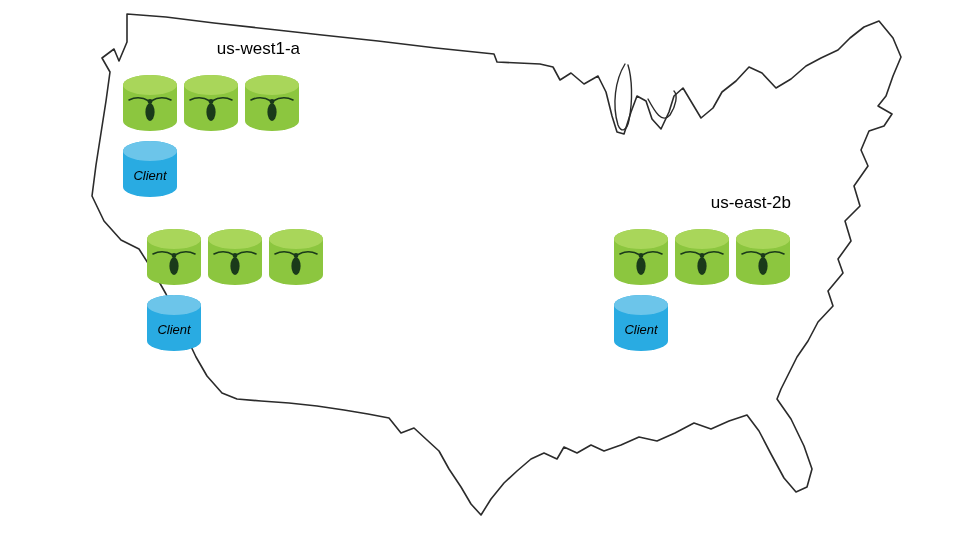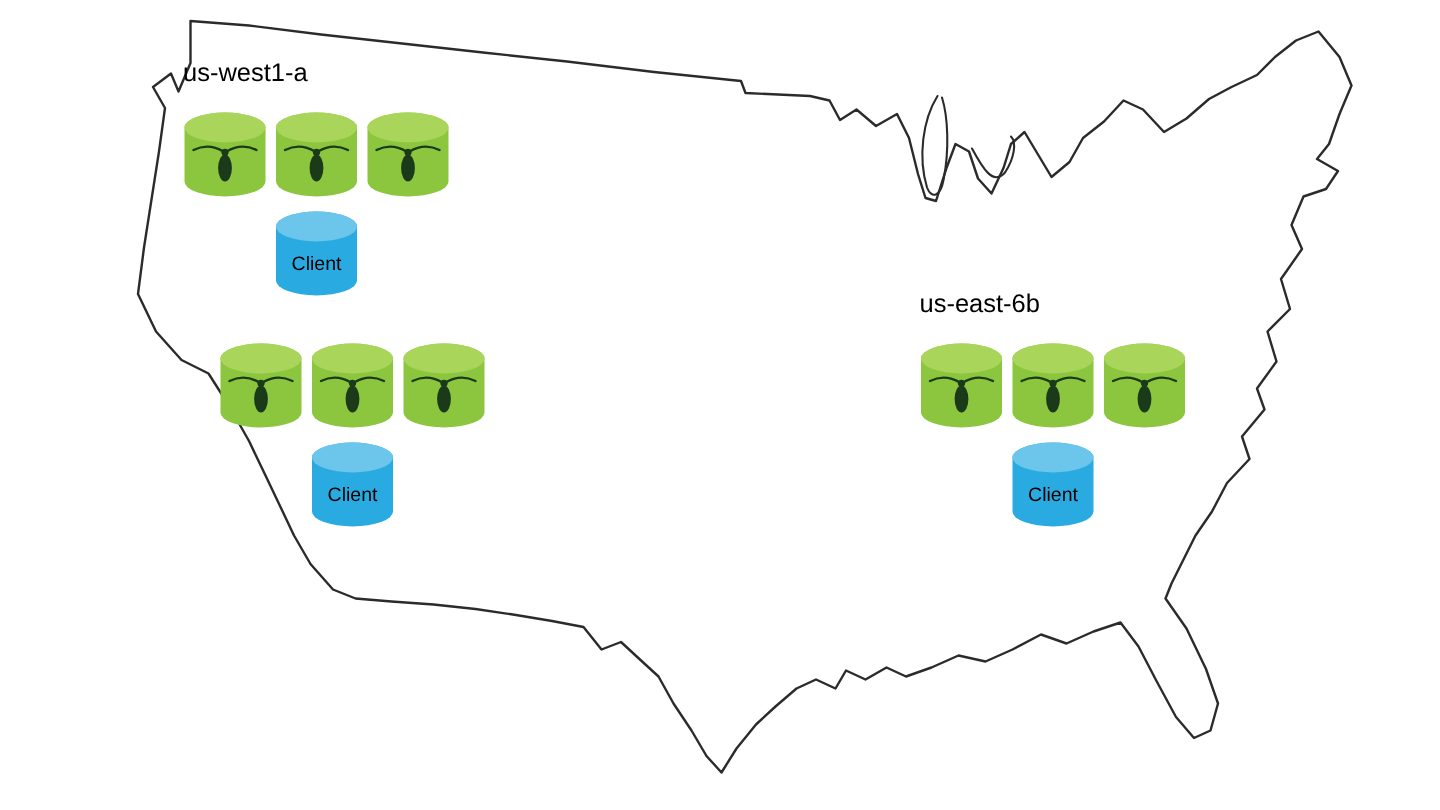--- a/index.html
+++ b/index.html
@@ -18,30 +18,30 @@
     stroke-linejoin:round;
   }
   .lake{
     fill:none;
     stroke:var(--map-stroke);
     stroke-width:1.4;
     stroke-linecap:round;
   }
   .cluster{position:absolute;width:178px;}
   .region-label{
-    text-align:left;
+    text-align:right;
     font-size:17px;
     line-height:22px;
     color:var(--label-color);
     margin-bottom:14px;
     white-space:nowrap;
   }
   .node-row{display:flex;gap:5px;justify-content:center;}
   .cyl{display:block;}
-  .client-wrap{display:flex;justify-content:center;margin-top:8px;}
+  .client-wrap{display:flex;margin-top:8px;font-style:italic;}
   .cyl-body{fill:var(--node-fill);}
   .cyl-top{fill:var(--node-top);}
   .client .cyl-body{fill:var(--client-fill);}
   .client .cyl-top{fill:var(--client-top);}
   .bug-stroke{stroke:var(--bug-color);stroke-width:1.6;fill:none;stroke-linecap:round;}
   .bug-fill{fill:var(--bug-color);}
   .client-text{
     font-family:"Liberation Sans", sans-serif;
     font-size:13px;
     fill:var(--label-color);
@@ -154,21 +154,21 @@
     <div class="client-wrap">
       <svg class="cyl client" width="56" height="58" viewBox="0 0 56 58">
         <path class="cyl-body" d="M1 11 v36 a27 10 0 0 0 54 0 v-36 a27 10 0 0 0 -54 0 z"></path>
         <ellipse class="cyl-top" cx="28" cy="11" rx="27" ry="10"></ellipse>
         <text class="client-text" x="28" y="40" text-anchor="middle">Client</text>
       </svg>
     </div>
   </div>
 
   <div class="cluster" style="left:613px;top:192px;">
-    <div class="region-label">us-east-6b</div>
+    <div class="region-label">us-east-2b</div>
     <div class="node-row">
       <svg class="cyl node" width="56" height="58" viewBox="0 0 56 58">
         <path class="cyl-body" d="M1 11 v36 a27 10 0 0 0 54 0 v-36 a27 10 0 0 0 -54 0 z"></path>
         <ellipse class="cyl-top" cx="28" cy="11" rx="27" ry="10"></ellipse>
         <g>
           <path class="bug-stroke" d="M7 26 Q17 21 27 27 M49 26 Q39 21 29 27"></path>
           <circle class="bug-fill" cx="28" cy="27.5" r="2.4"></circle>
           <ellipse class="bug-fill" cx="28" cy="38" rx="4.6" ry="9"></ellipse>
         </g>
       </svg>

